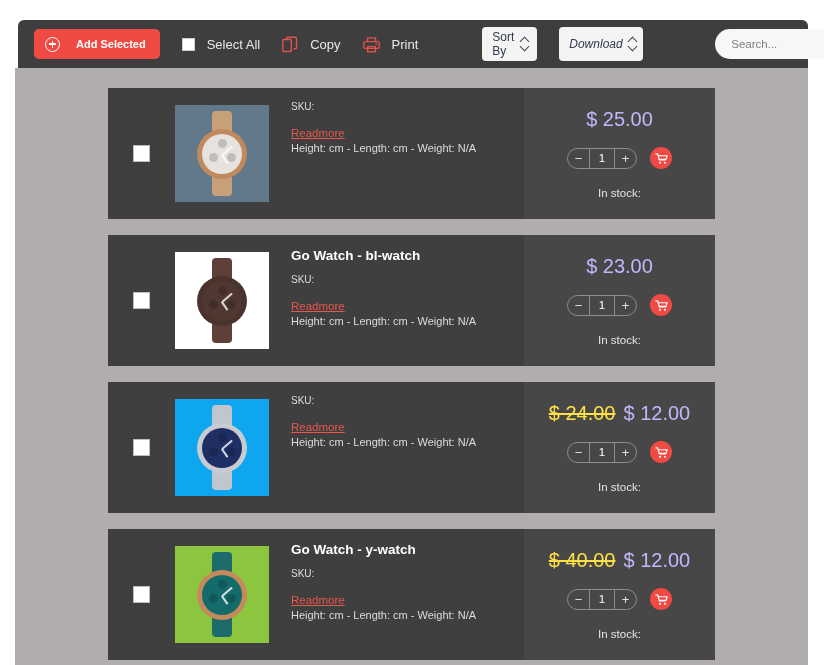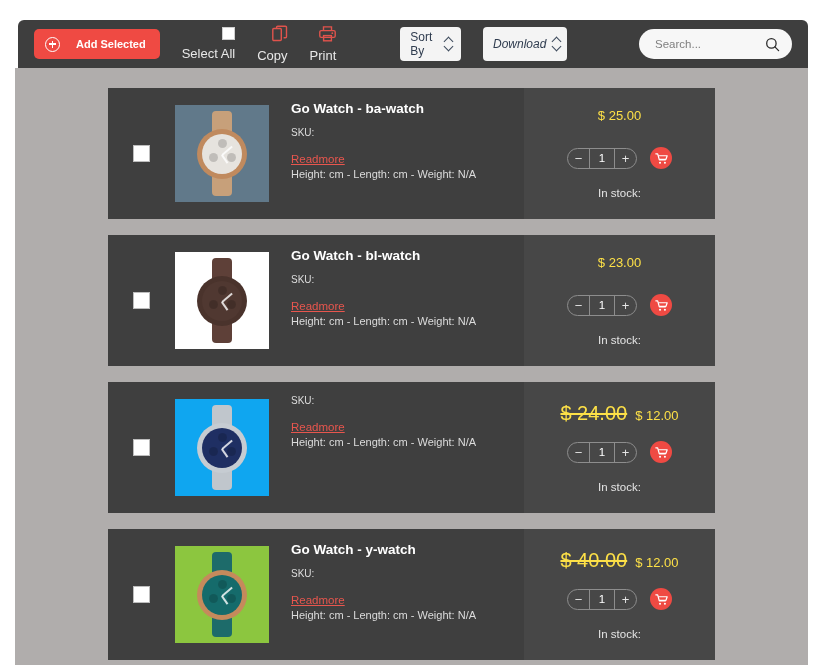--- a/index.html
+++ b/index.html
@@ -54,27 +54,26 @@
   .plus-circle::before, .plus-circle::after {
     content: "";
     position: absolute;
     background: #ffffff;
   }
   .plus-circle::before { left: 3px; top: 5.7px; width: 7px; height: 1.6px; }
   .plus-circle::after  { top: 3px; left: 5.7px; height: 7px; width: 1.6px; }
 
   .tool-item {
     display: flex;
-    align-items: flex-end;
-    gap: 6px;
+    align-items: center;
+    gap: 12px;
     color: #e8e8e8;
     font-size: 13px;
     cursor: pointer;
     white-space: nowrap;
-    flex-direction: column;
   }
   .tool-sep { width: 22px; flex: none; }
 
   .sel-all-box {
     width: 13px; height: 13px;
     background: #ffffff;
     border: 1px solid #cfcfcf;
     flex: none;
   }
 
@@ -229,22 +228,22 @@
     justify-content: center;
     gap: 8px;
     height: 22px;
   }
   .price-old {
     color: #fde047;
     font-size: 20px;
     text-decoration: line-through;
   }
   .price-now {
-    color: #fde047;
-    font-size: 13px;
+    color: #c4b5fd;
+    font-size: 20px;
   }
 
   .qty-row {
     display: flex;
     align-items: center;
     gap: 13px;
     margin-top: 17px;
   }
   .stepper {
     display: flex;
@@ -407,21 +406,20 @@
             <div class="w-case" style="width: 50px; height: 50px; background: rgb(192, 138, 94);"></div>
             <div class="w-dial" style="width: 40px; height: 40px; background: rgb(230, 227, 222);"></div>
             <div class="w-sub" style="width: 9px; height: 9px; background: rgba(0, 0, 0, 0.3); left: calc(50% - 13.5px); top: calc(50% - 0.5px);"></div>
             <div class="w-sub" style="width: 9px; height: 9px; background: rgba(0, 0, 0, 0.3); left: calc(50% + 4.5px); top: calc(50% - 0.5px);"></div>
             <div class="w-sub" style="width: 9px; height: 9px; background: rgba(0, 0, 0, 0.3); left: calc(50% - 4.5px); top: calc(50% - 14.5px);"></div>
             <div class="w-hand" style="width: 13px; background: rgba(255, 255, 255, 0.8); transform: rotate(-40deg);"></div>
             <div class="w-hand" style="width: 10px; background: rgba(255, 255, 255, 0.8); transform: rotate(55deg);"></div>
           </div>
         </div>
         <div class="card-info">
-          <div class="p-title">Go Watch - ba-watch</div>
           <div class="p-sku">SKU:</div>
           <div><a class="p-readmore">Readmore</a></div>
           <div class="p-dims">Height: cm - Length: cm - Weight: N/A</div>
         </div>
         <div class="card-price">
           <div class="price-row">
             <span class="price-now">$ 25.00</span>
           </div>
           <div class="qty-row">
             <div class="stepper">

